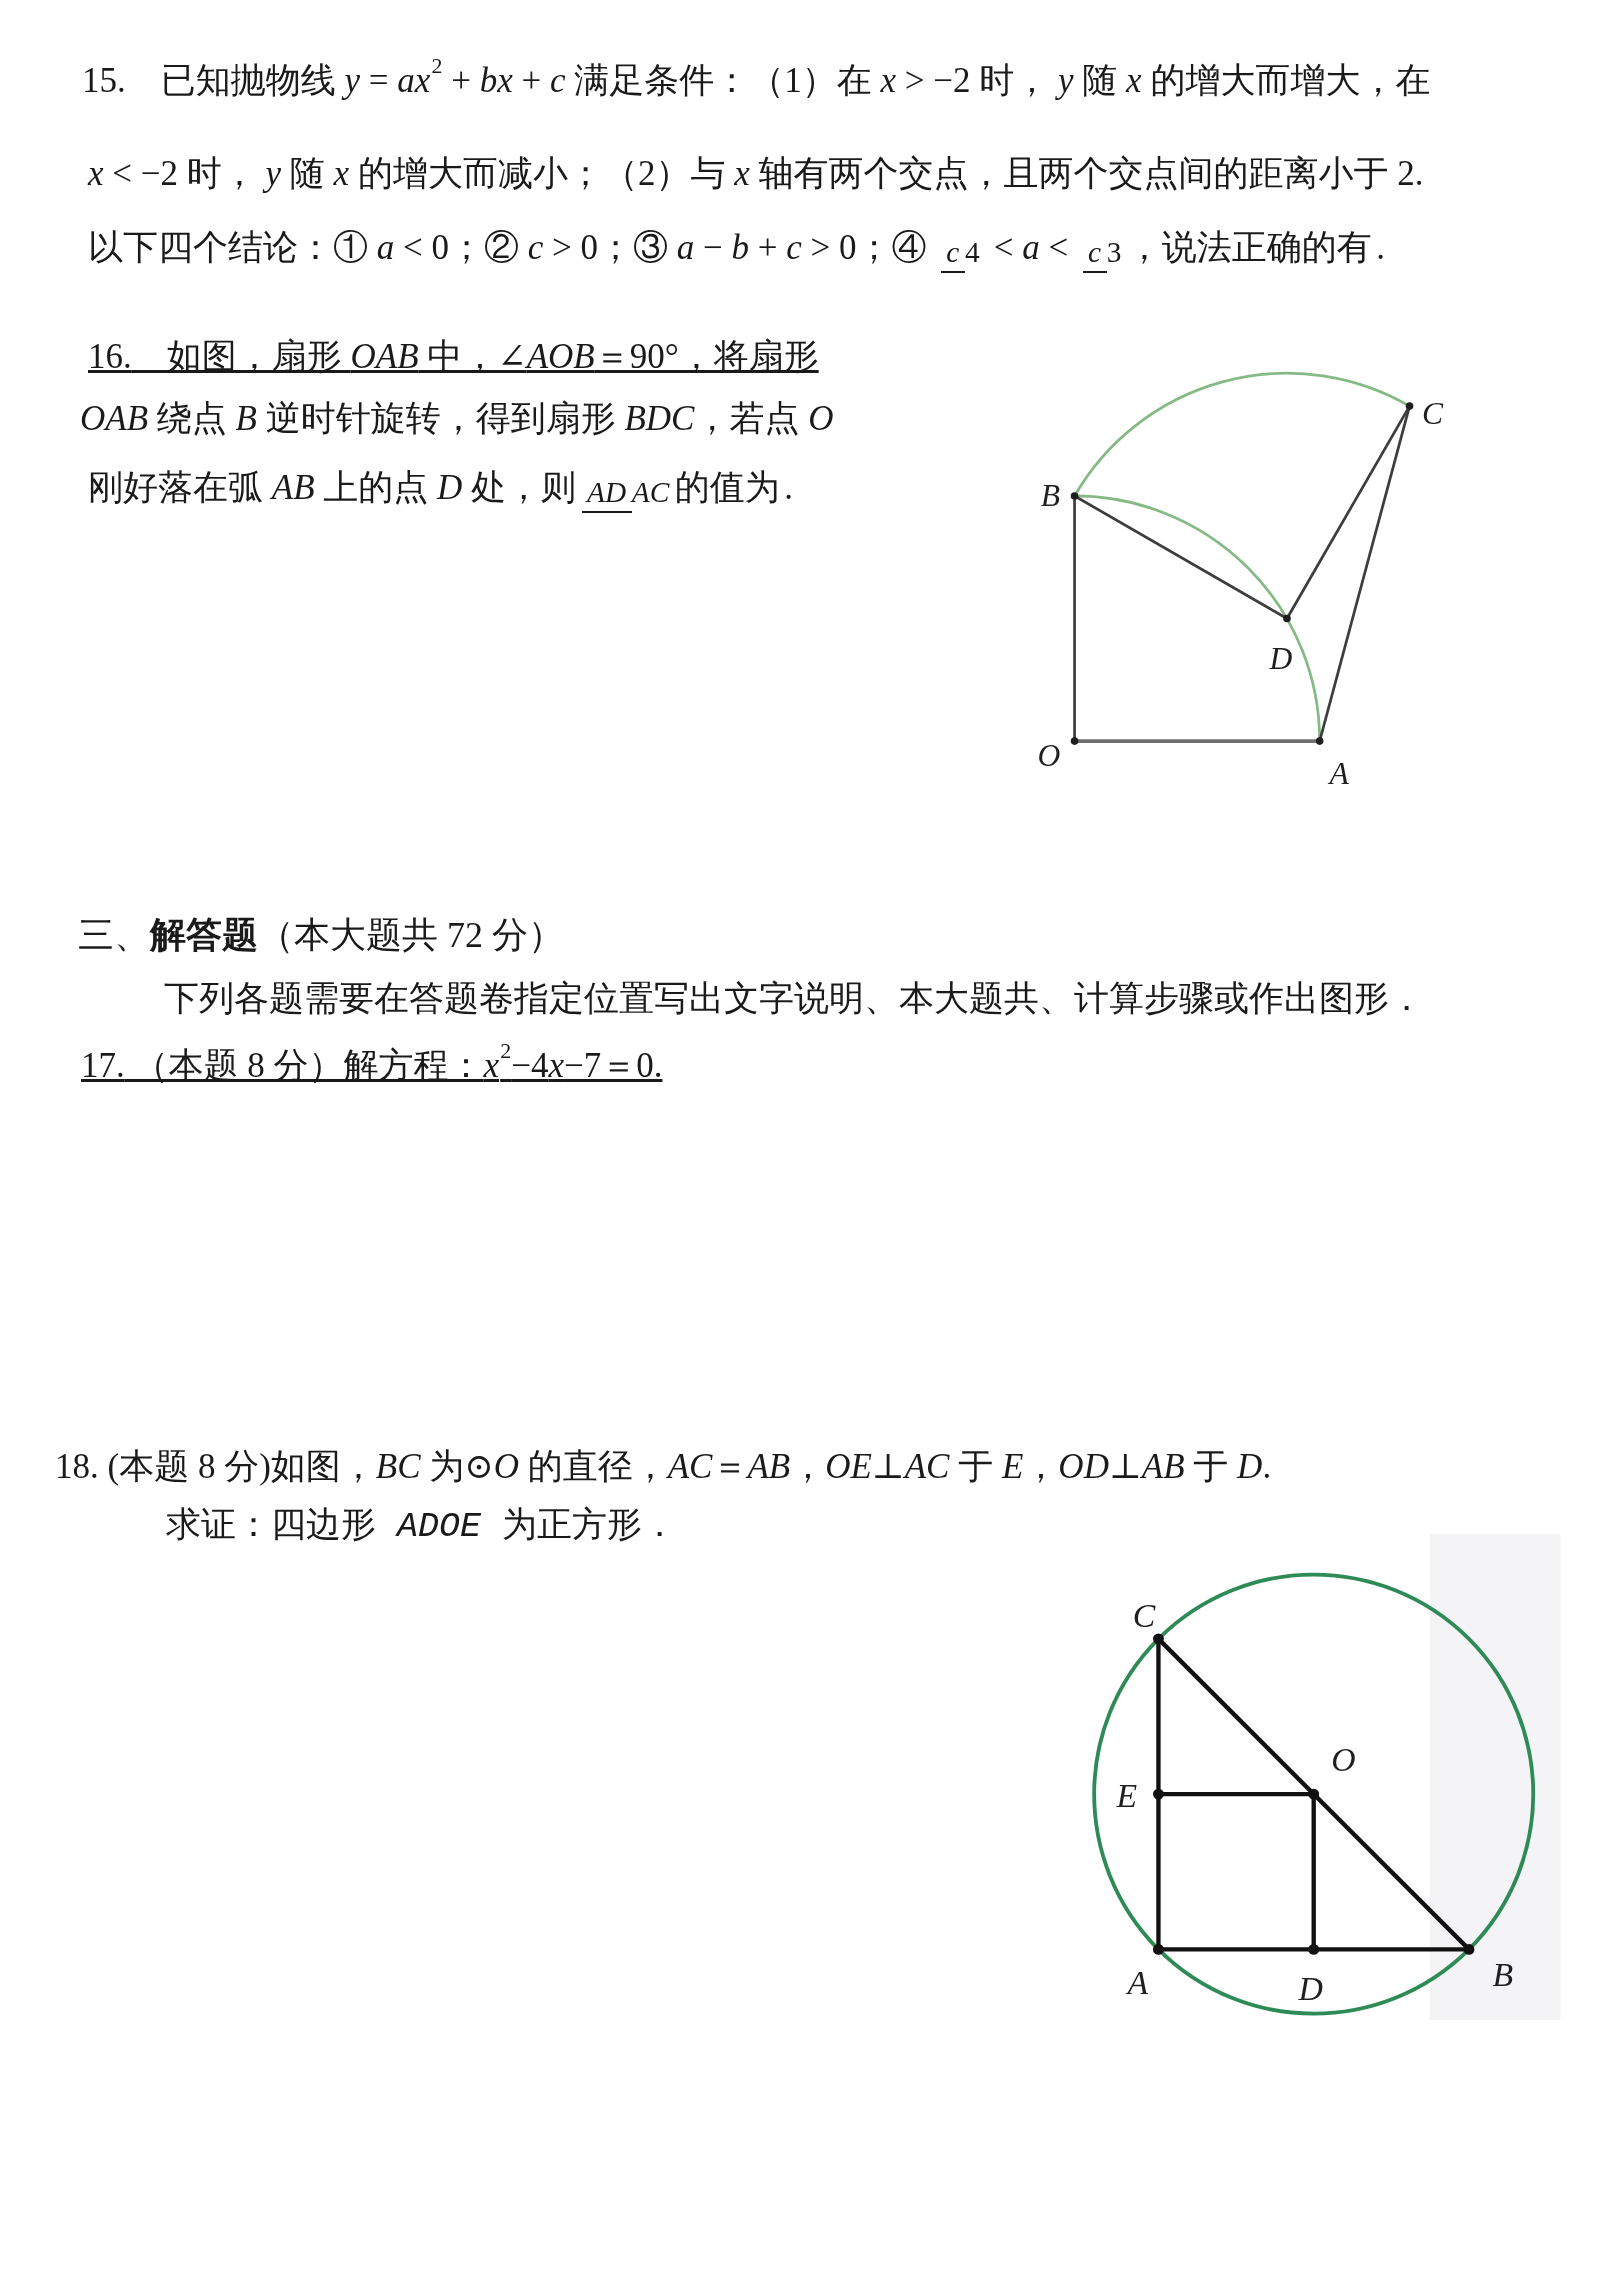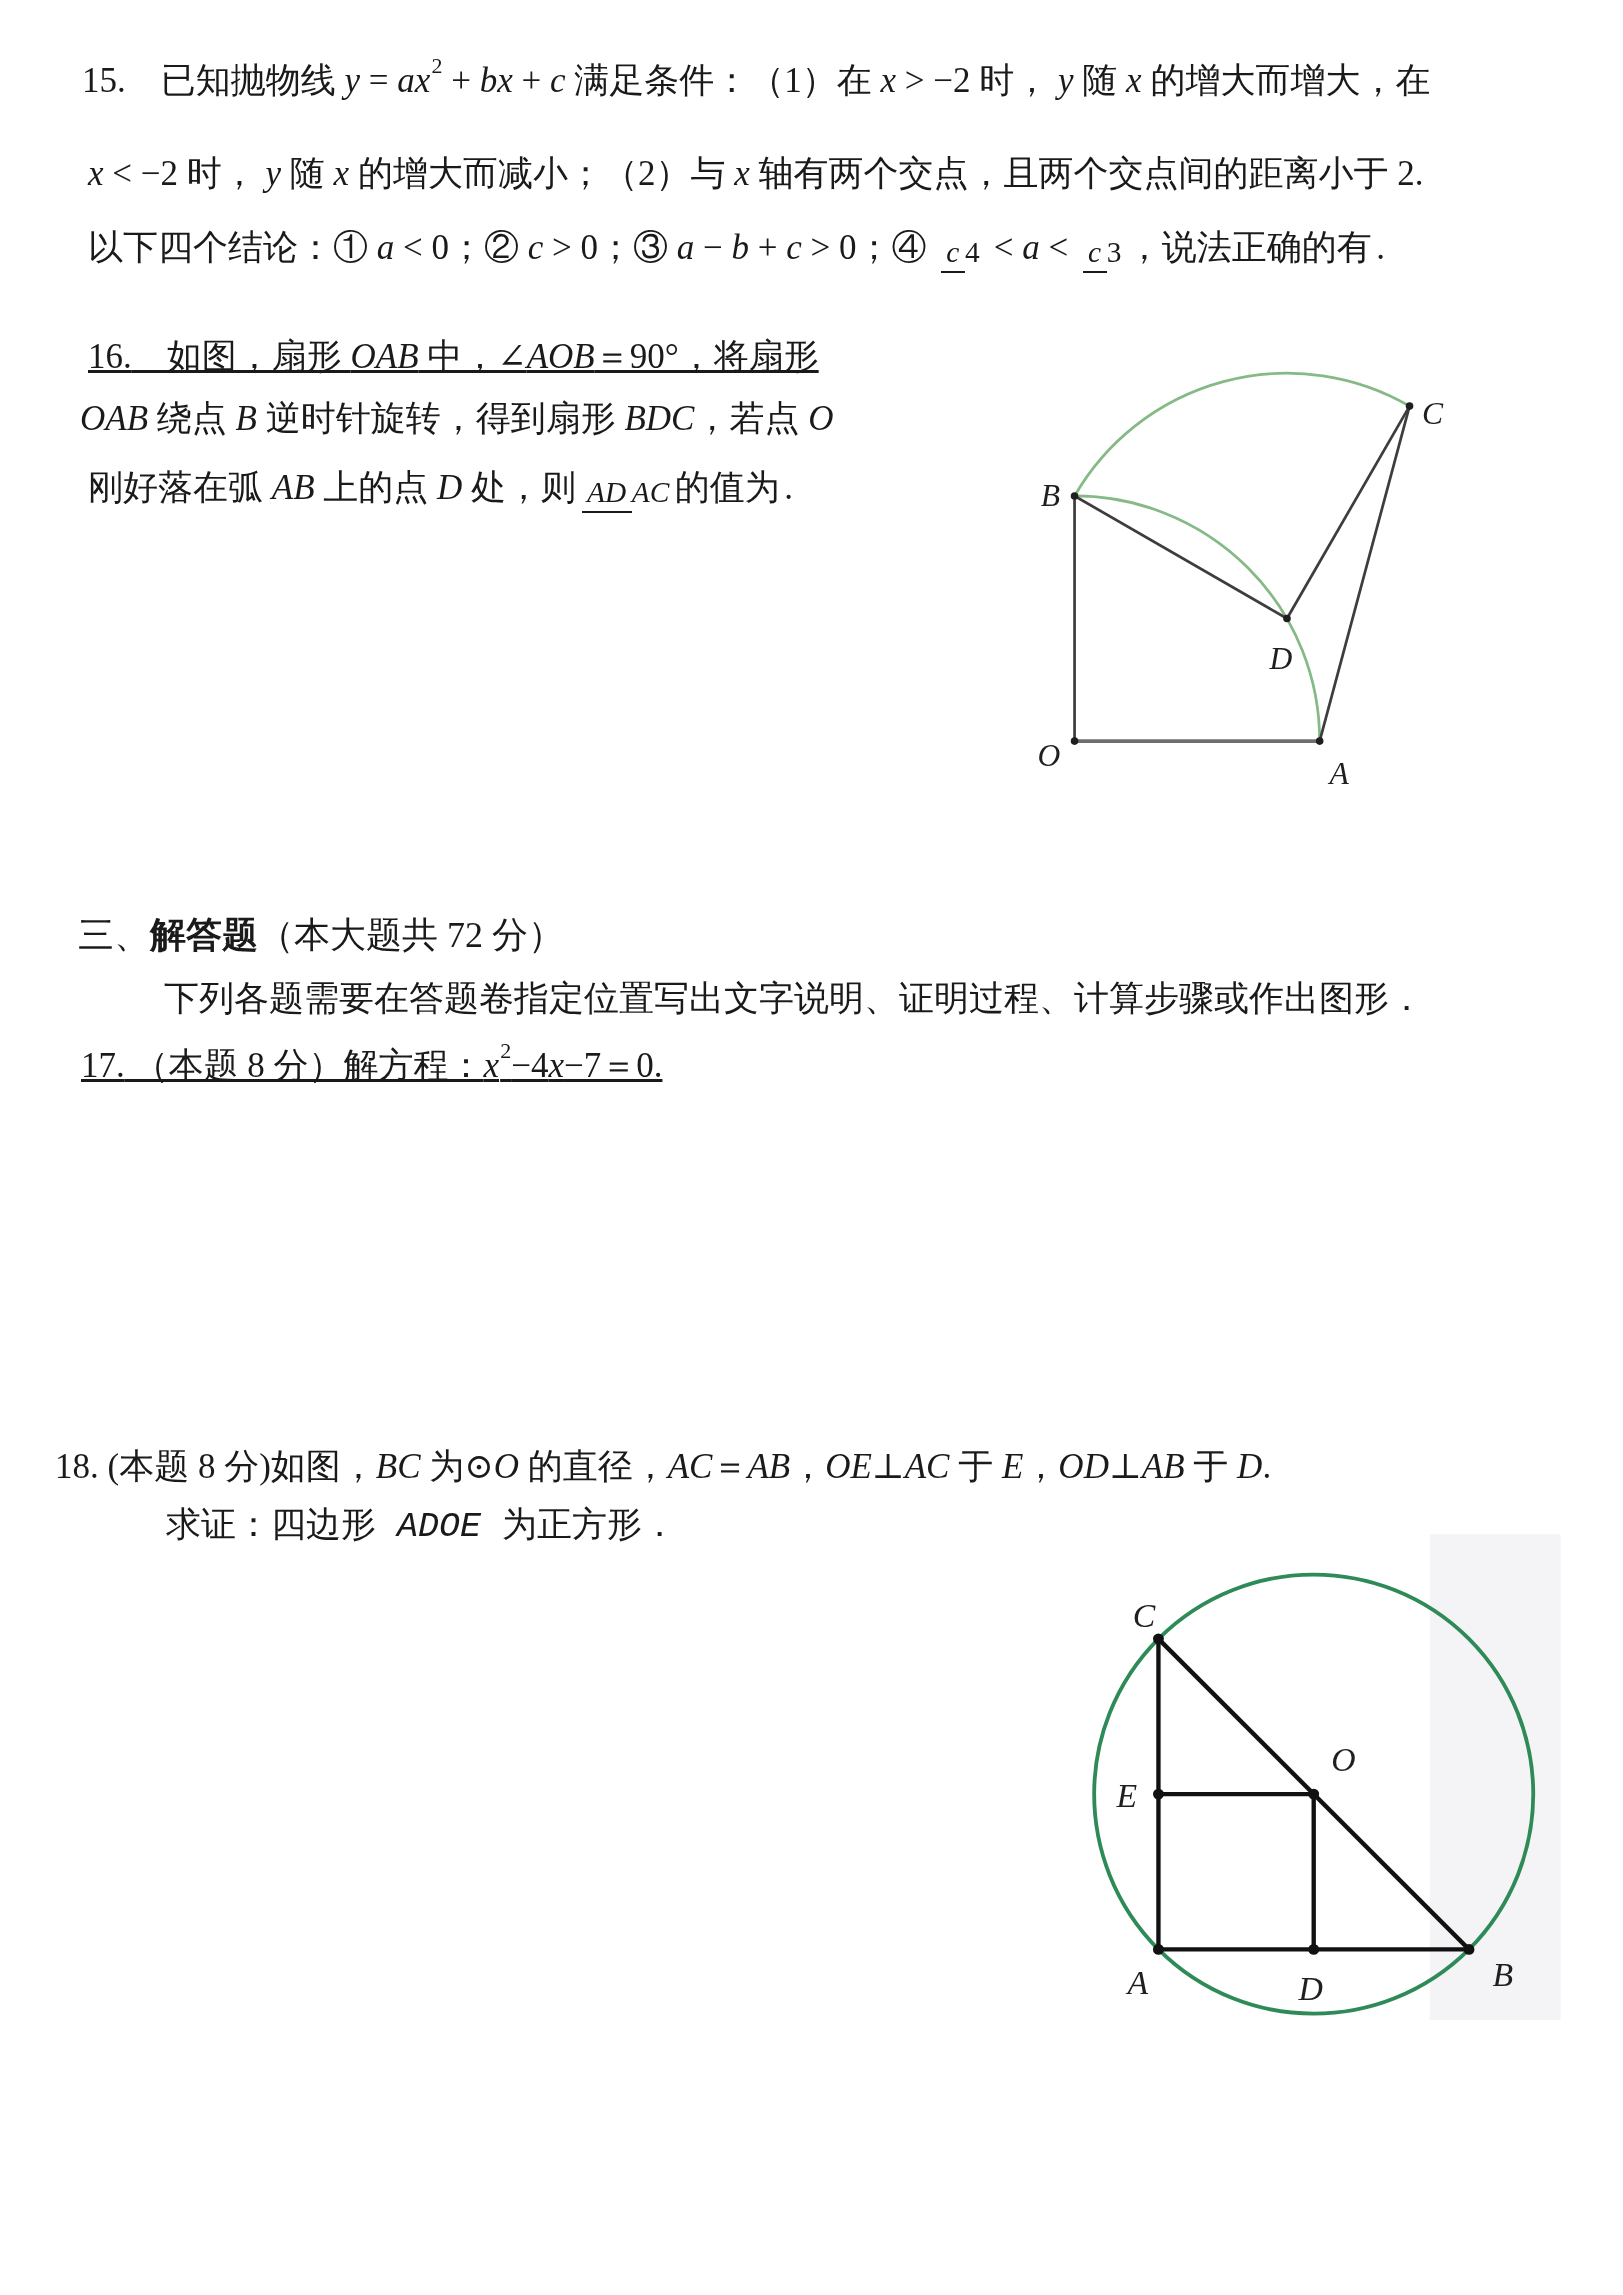--- a/index.html
+++ b/index.html
@@ -54,21 +54,21 @@
 
     <text x="22" y="785" font-size="58">O</text>
     <text x="558" y="818" font-size="58">A</text>
     <text x="28" y="308" font-size="58">B</text>
     <text x="728" y="158" font-size="58">C</text>
     <text x="448" y="608" font-size="58">D</text>
   </svg>
 </div>
 
 <div class="line sec" style="left:78px;top:912px;"><span>三、</span><span class="b">解答题</span><span>（本大题共 72 分）</span></div>
-<div class="line" style="left:164px;top:976px;"><span>下列各题需要在答题卷指定位置写出文字说明、证明过程、计算步骤或作出图形．</span></div>
+<div class="line" style="left:164px;top:976px;"><span>下列各题需要在答题卷指定位置写出文字说明、本大题共、计算步骤或作出图形．</span></div>
 
 <div class="line" style="left:81px;top:1037px;text-decoration:underline;"><span>17.</span><span> （本题 8 分）解方程：</span><span class="m">x</span><span class="sup">2</span><span>−4</span><span class="m">x</span><span>−7＝0.</span></div>
 
 <div class="line" style="left:55px;top:1444px;"><span>18.</span><span> (本题 8 分)如图，</span><span class="m">BC</span><span> 为⊙</span><span class="m">O</span><span> 的直径，</span><span class="m">AC</span><span>＝</span><span class="m">AB</span><span>，</span><span class="m">OE</span><span>⊥</span><span class="m">AC</span><span> 于 </span><span class="m">E</span><span>，</span><span class="m">OD</span><span>⊥</span><span class="m">AB</span><span> 于 </span><span class="m">D</span><span>.</span></div>
 <div class="line" style="left:166px;top:1505px;font-family:Liberation Mono, monospace;"><span>求证：四边形 </span><span class="m">ADOE</span><span> 为正方形．</span></div>
 
 <div class="fig" style="left:1063px;top:1519px;width:545px;height:523px;">
   <svg width="545" height="523" viewBox="0 0 1000 960">
 
     <rect x="673" y="28" width="240" height="892" fill="#f4f4f6"></rect>

